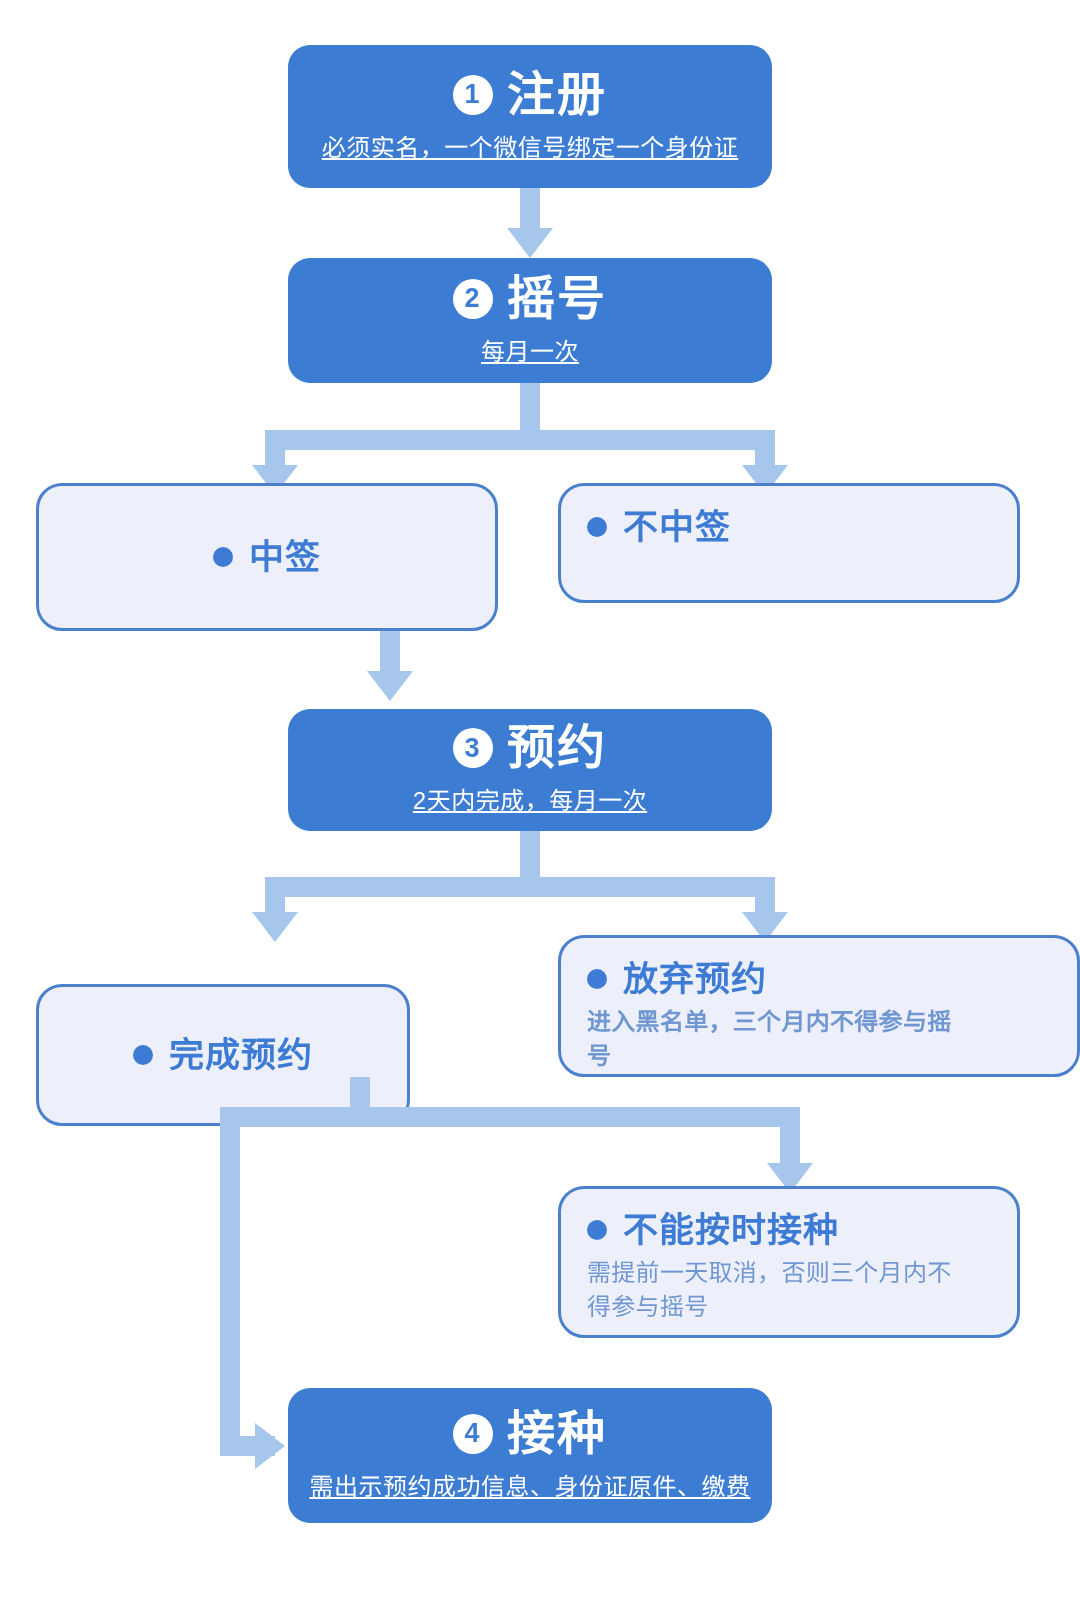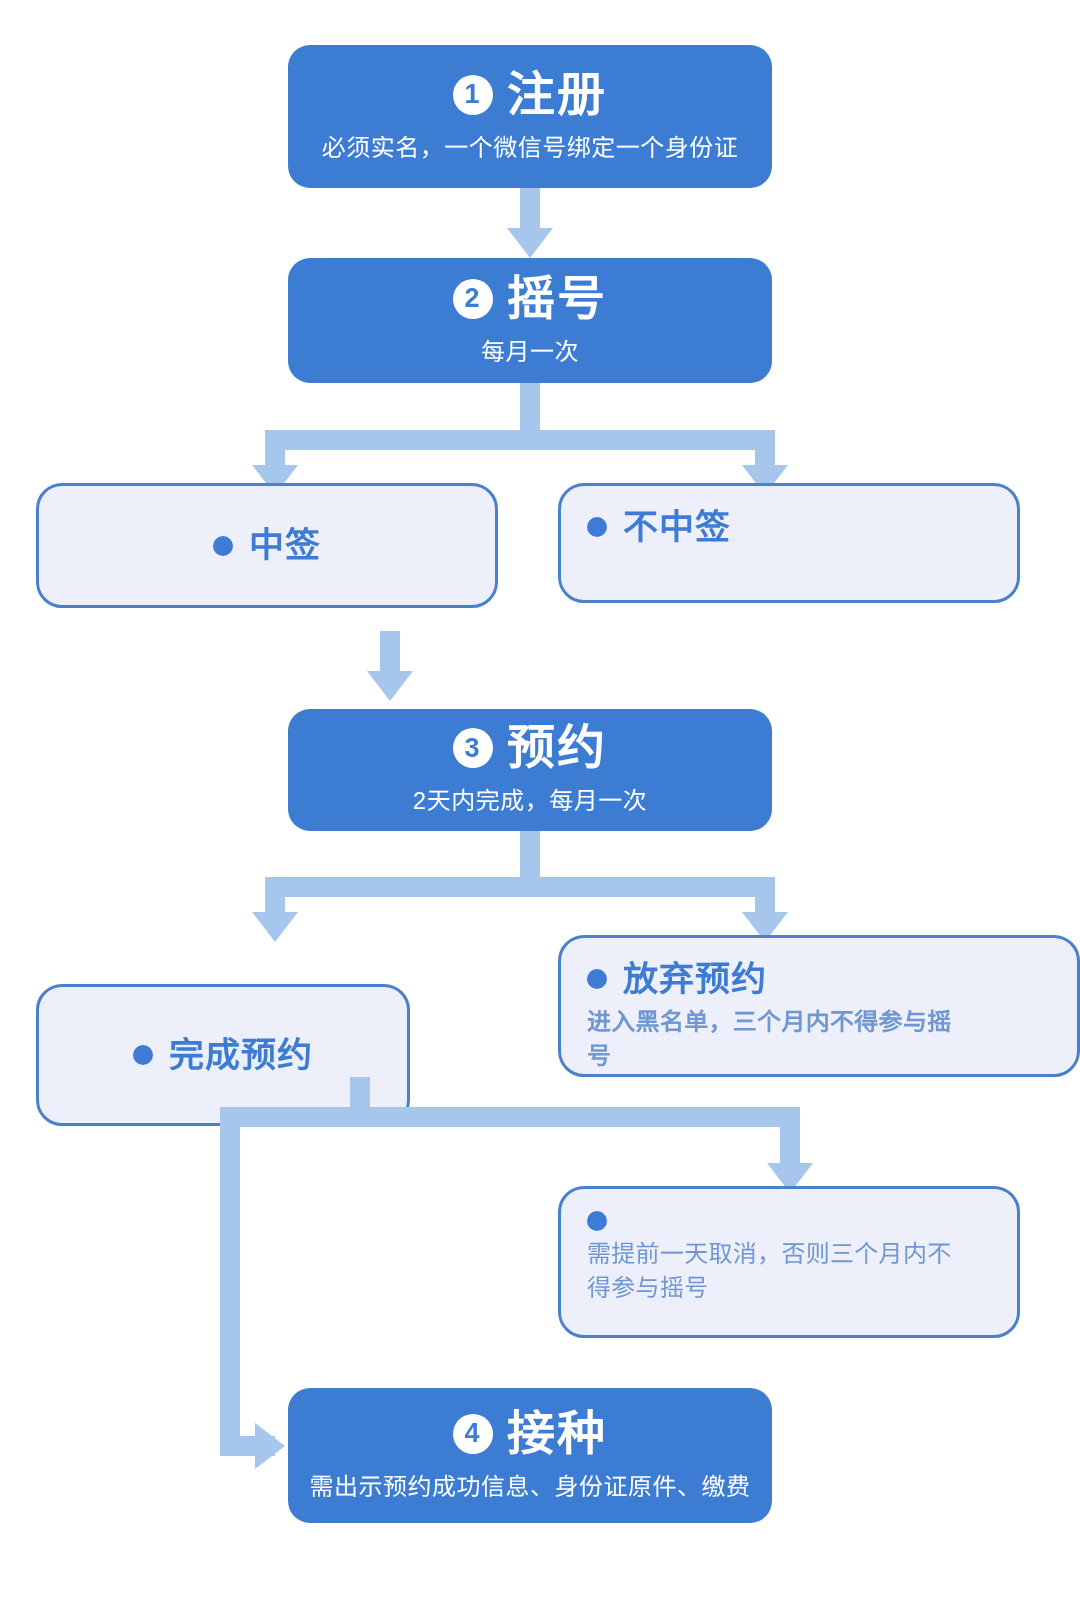--- a/index.html
+++ b/index.html
@@ -66,20 +66,21 @@
     line-height: 1;
     flex: 0 0 auto;
   }
   .step-desc {
     margin-top: 14px;
     font-size: 24px;
     color: #ffffff;
     letter-spacing: 0.5px;
     line-height: 1.25;
     white-space: nowrap;
+    text-decoration: underline;
   }
 
   
   .outcome-inner {
     position: absolute;
     left: 0; top: 0; right: 0; bottom: 0;
     padding: 22px 26px;
     box-sizing: border-box;
   }
   .outcome-inner.centered {
@@ -161,21 +162,21 @@
     <div class="step-desc">每月一次</div>
   </div>
 
   <div class="conn" style="left:520px; top:383px; width:20px; height:47px;"></div>
   <div class="conn" style="left:265px; top:430px; width:510px; height:20px;"></div>
   <div class="conn" style="left:265px; top:430px; width:20px; height:35px;"></div>
   <div class="arrow-head down" style="left:252px; top:465px;"></div>
   <div class="conn" style="left:755px; top:430px; width:20px; height:35px;"></div>
   <div class="arrow-head down" style="left:742px; top:465px;"></div>
 
-  <div class="node outcome" style="left:36px; top:483px; width:462px; height:125px;padding-left:28px;">
+  <div class="node outcome" style="left:36px; top:483px; width:462px; height:148px;padding-left:28px;">
     <div class="outcome-inner centered">
       <div class="outcome-head">
         <span class="dot"></span>
         <span class="outcome-title">中签</span>
       </div>
     </div>
   </div>
 
   <div class="node outcome" style="left:558px; top:483px; width:462px; height:120px;">
     <div class="outcome-inner">
@@ -230,20 +231,21 @@
   <div class="arrow-head down" style="left:767px; top:1163px;"></div>
 
   <div class="conn" style="left:220px; top:1107px; width:20px; height:349px;"></div>
   <div class="conn" style="left:220px; top:1436px; width:55px; height:20px;"></div>
   <div class="arrow-head right" style="left:255px; top:1423px;"></div>
 
   <div class="node outcome" style="left:558px; top:1186px; width:462px; height:152px;">
     <div class="outcome-inner">
       <div class="outcome-head">
         <span class="dot"></span>
+        <span class="outcome-title">不能按时接种</span>
       </div>
       <div class="outcome-body" style="max-width:382px;">需提前一天取消，否则三个月内不得参与摇号</div>
     </div>
   </div>
 
   <div class="node primary" style="left:288px; top:1388px; width:484px; height:135px;">
     <div class="step-title">
       <span class="step-badge">4</span>
       <span>接种</span>
     </div>

